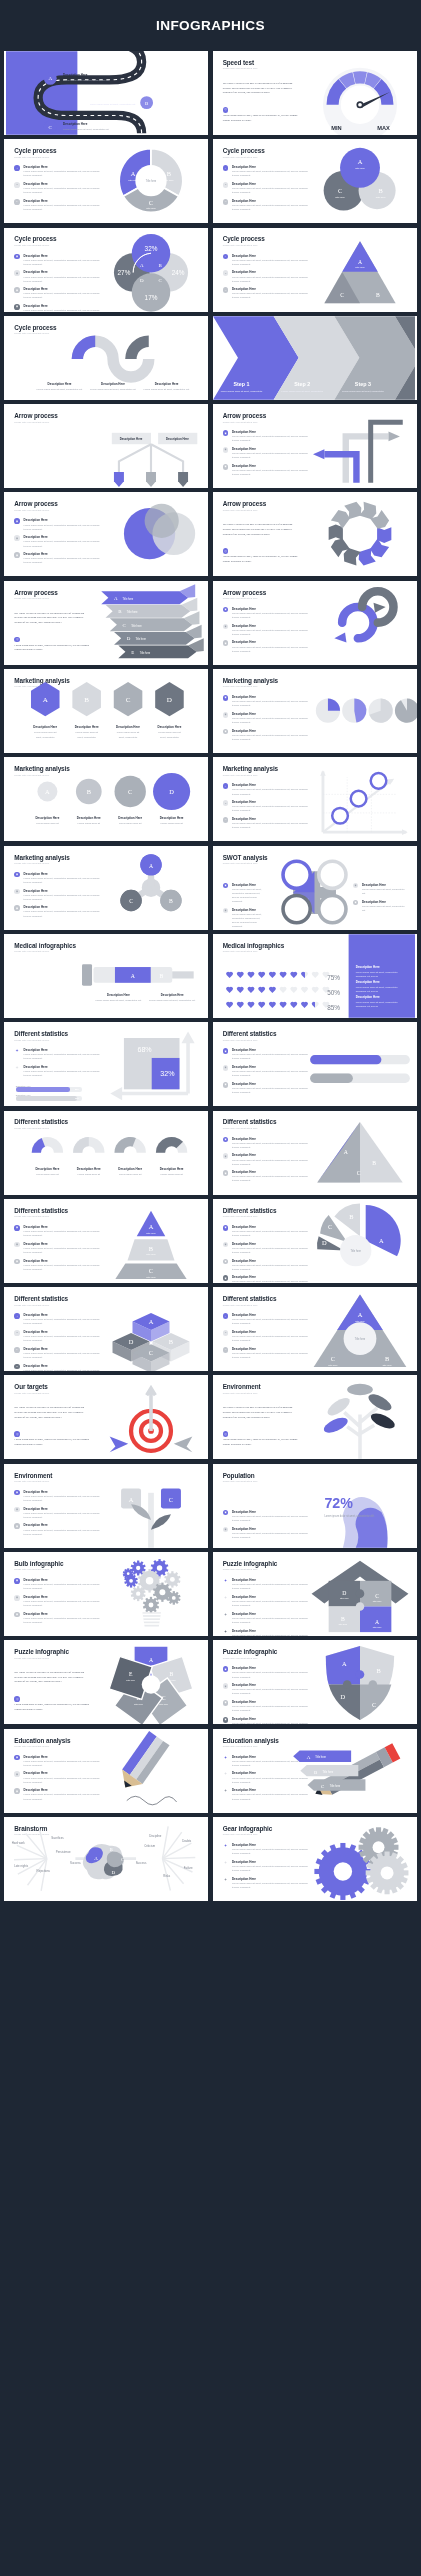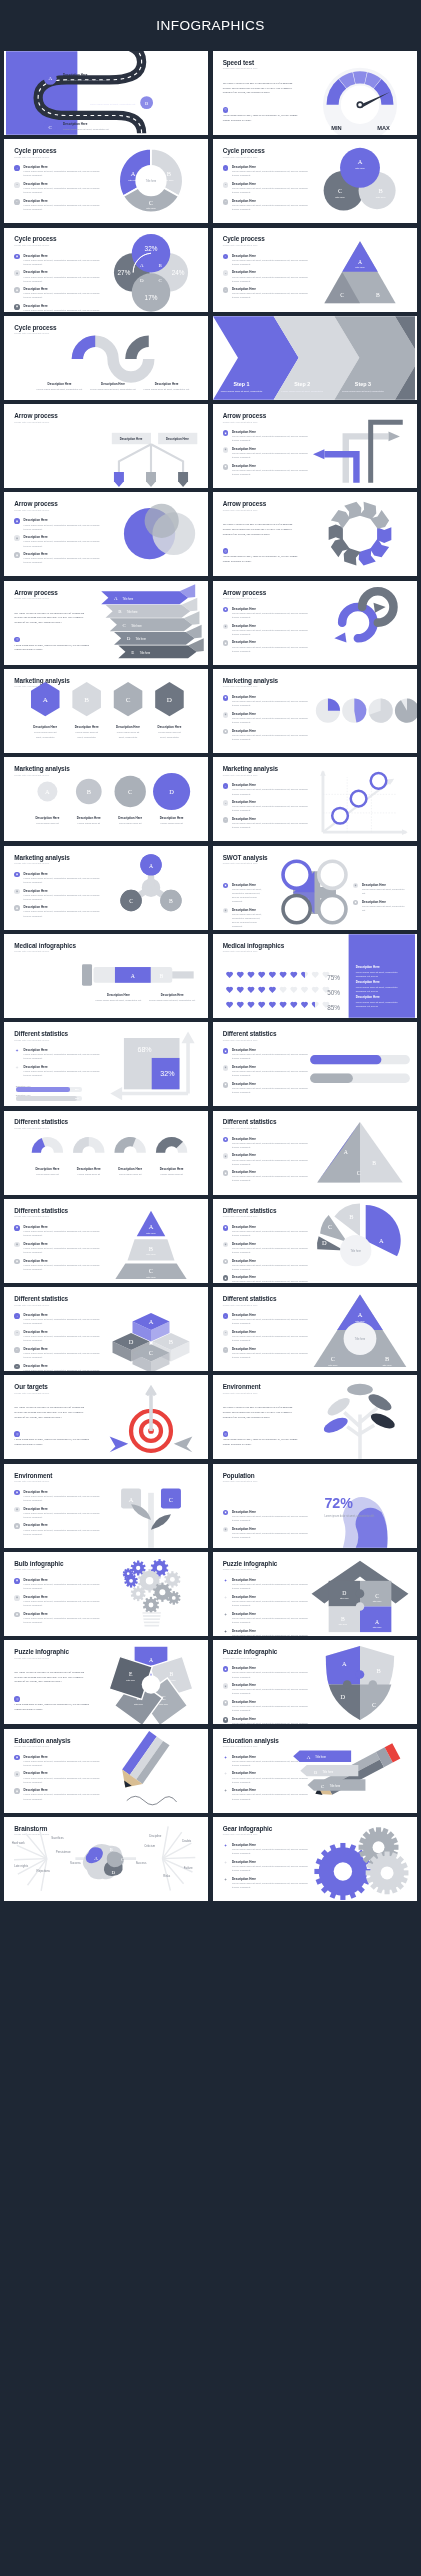--- a/index.html
+++ b/index.html
@@ -1,21 +1,21 @@
 <!DOCTYPE html>
 <html style="font-size:11.4px"><head>
 <meta charset="utf-8">
 <style>
   * { box-sizing: border-box; margin:0; padding:0; }
   body {
     width:421px; background:#1e2734;
     font-family:"Liberation Sans", sans-serif;
   }
   .header { height:51px; background:#1e2734; display:flex; align-items:center; justify-content:center; }
-  .header h1 { color:#fff; font-size:13.6px; font-weight:normal; letter-spacing:0.4px;text-align:right; }
+  .header h1 { color:#fff; font-size:13.6px; font-weight:bold; letter-spacing:0.4px;text-align:right; }
   .grid { display:grid; grid-template-columns:1fr 1fr; gap:4.3px; padding:0 4.3px 4.3px; }
   .slide { background:#fff; height:84px; position:relative; overflow:hidden; }
   .s-title { font-size:6.4px; font-weight:bold; color:#1e2734; position:absolute; left:10px; top:7.9px; letter-spacing:-0.1px;}
   .s-sub { font-size:2.3px; color:#b9bec7; position:absolute; left:10px; top:16.4px; }
   .body-par { position:absolute; left:10px; top:31px; width:75px; font-size:2.6px; line-height:1.75; color:#5a6170; font-family:"Liberation Serif", serif;}
   .items { position:absolute; left:10px; top:26px; width:86px; }
   .item { display:flex; gap:3.6px; margin-bottom:3.6px; }
   .bullet { width:5.7px; height:5.7px; border-radius:50%; flex:0 0 5.7px; display:flex; align-items:center; justify-content:center; color:#fff; font-size:2.4px; font-family:"Liberation Serif",serif;}
   .b1{background:#6c6ce0;} .b2{background:#e3e5e9;color:#9aa0ab;} .b3{background:#c2c6cd;} .b4{background:#6e7682;}
   .star { flex:0 0 5.7px; font-size:4.3px; line-height:5.7px; text-align:center;}

